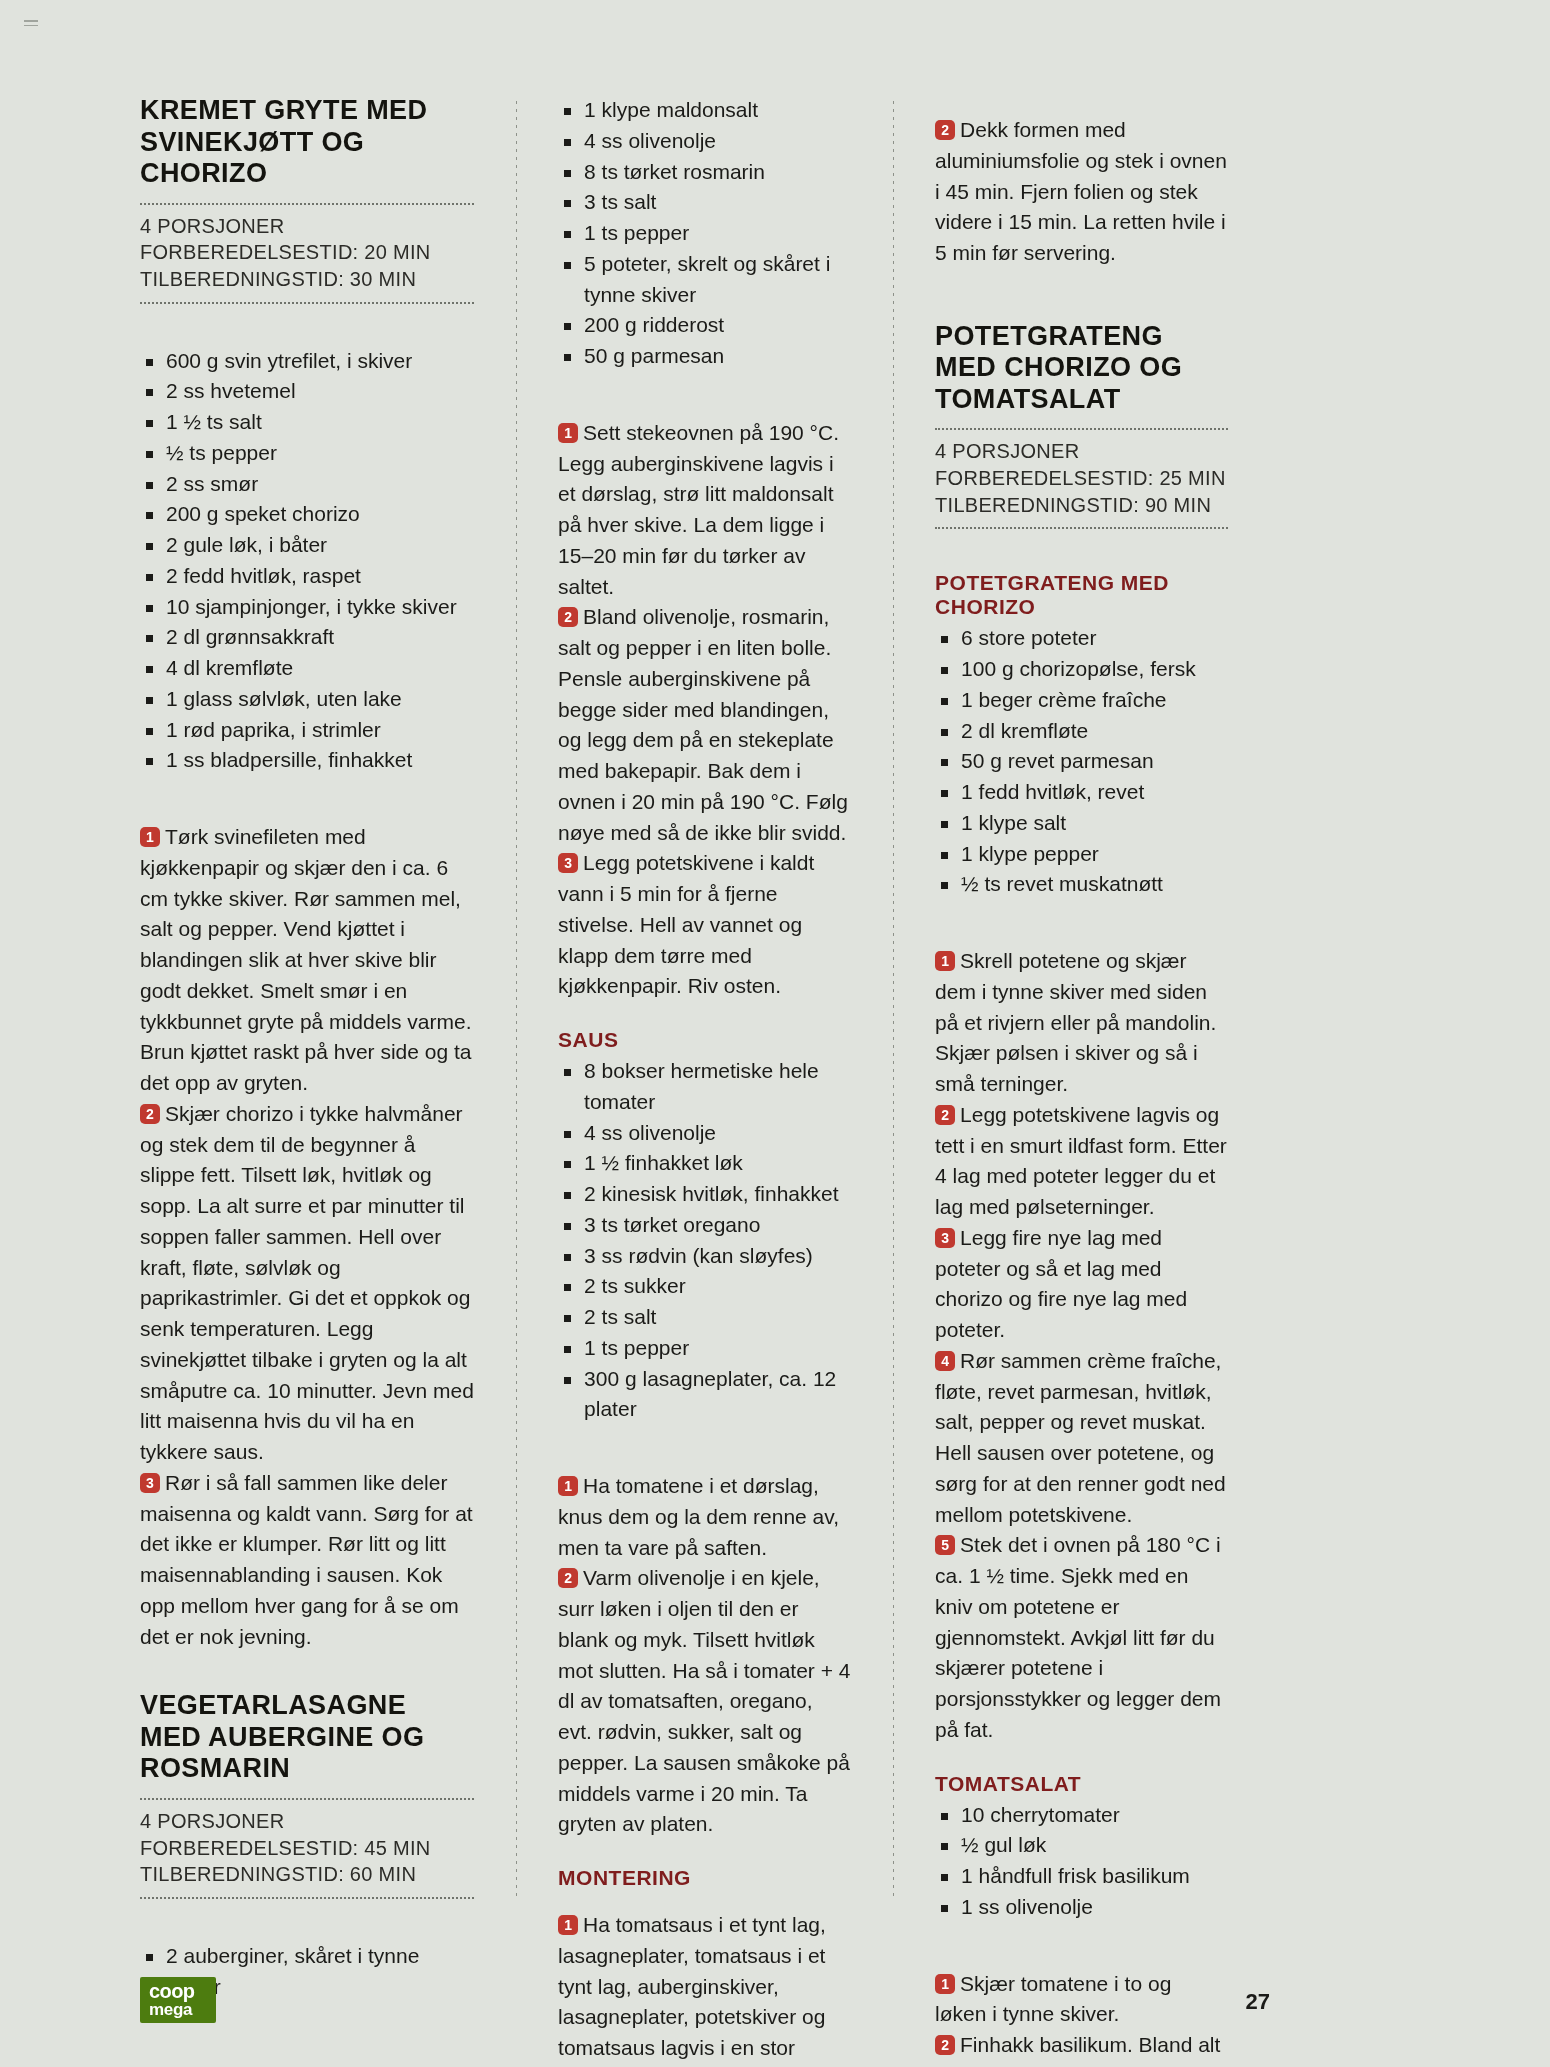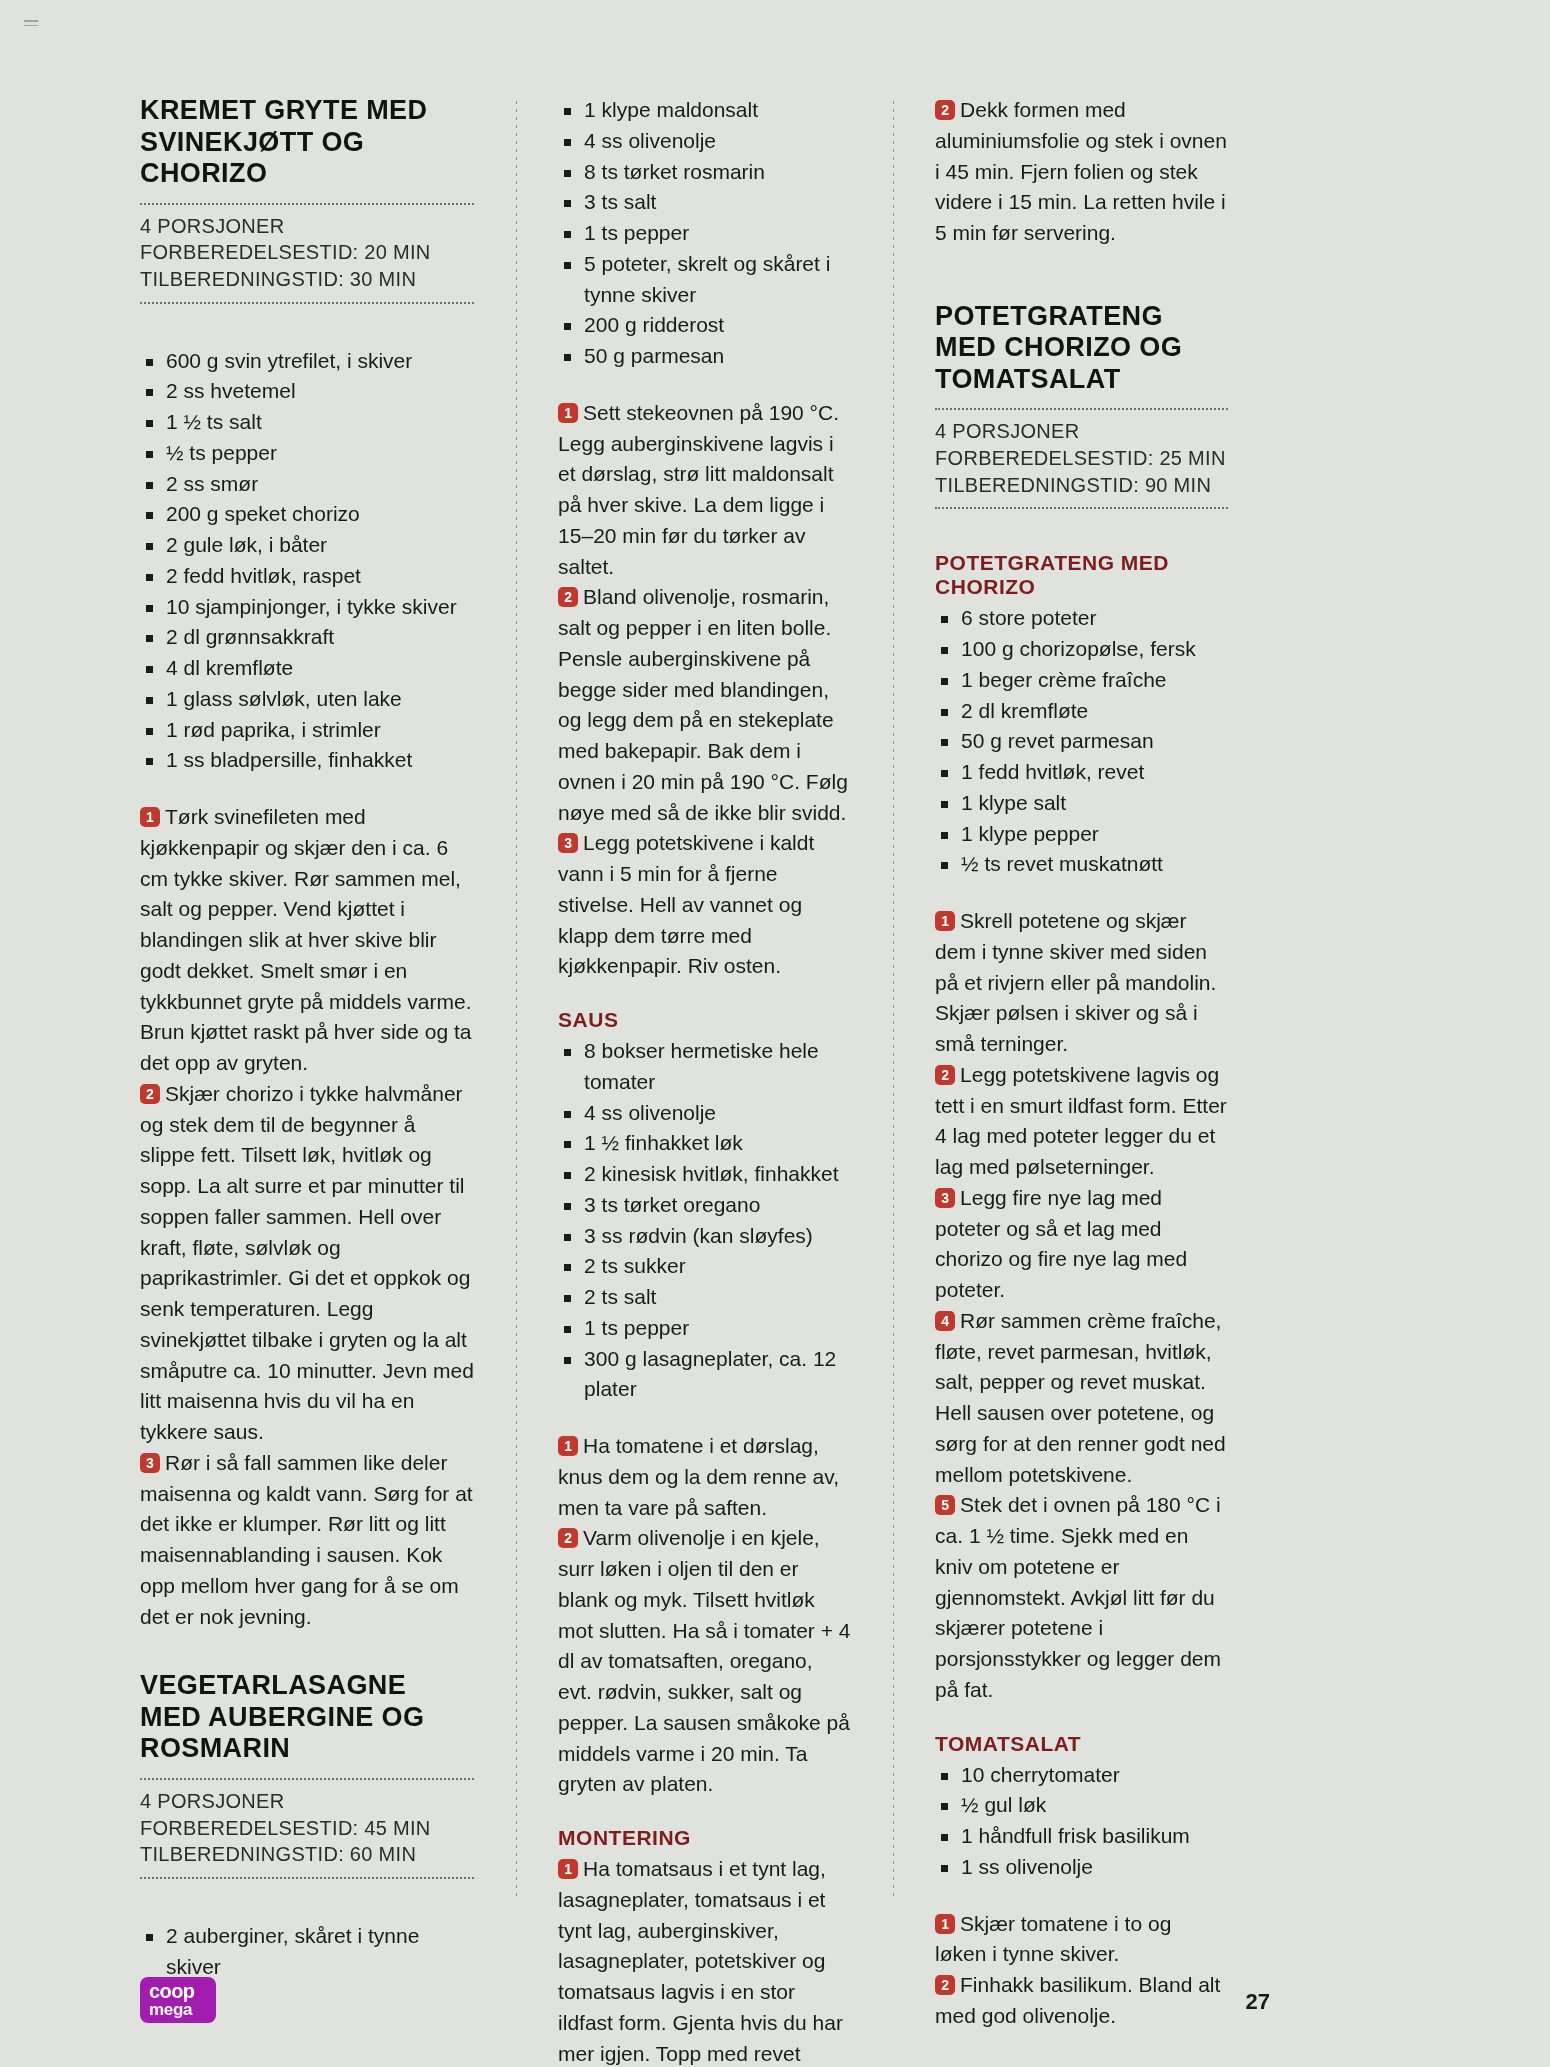--- a/index.html
+++ b/index.html
@@ -125,20 +125,21 @@
     text-transform: uppercase;
     margin: 0 0 4px 0;
     color: #7f1d1d;
   }
 
   
   .steps {
     font-size: 21px;
     line-height: 1.465;
     color: #1b1b18;
+    margin-top: 20px;
   }
   .steps p { margin: 0; }
   .badge {
     display: inline-block;
     width: 20px;
     height: 20px;
     line-height: 20px;
     border-radius: 5px;
     background: #c0392f;
     color: #ffffff;
@@ -152,23 +153,23 @@
   .gap-lg { height: 38px; }
   .gap-xl { height: 52px; }
 
   
   #logo {
     position: absolute;
     left: 140px;
     bottom: 44px;
     width: 76px;
     height: 46px;
-    background: #a21caf;
+    background: #4d7c0f;
     color: #fff;
-    border-radius: 8px;
+    border-radius: 2px;
     display: flex;
     flex-direction: column;
     justify-content: center;
     align-items: flex-start;
     padding-left: 9px;
     box-sizing: border-box;
   }
   #logo .coop {
     font-size: 20px;
     font-weight: bold;

